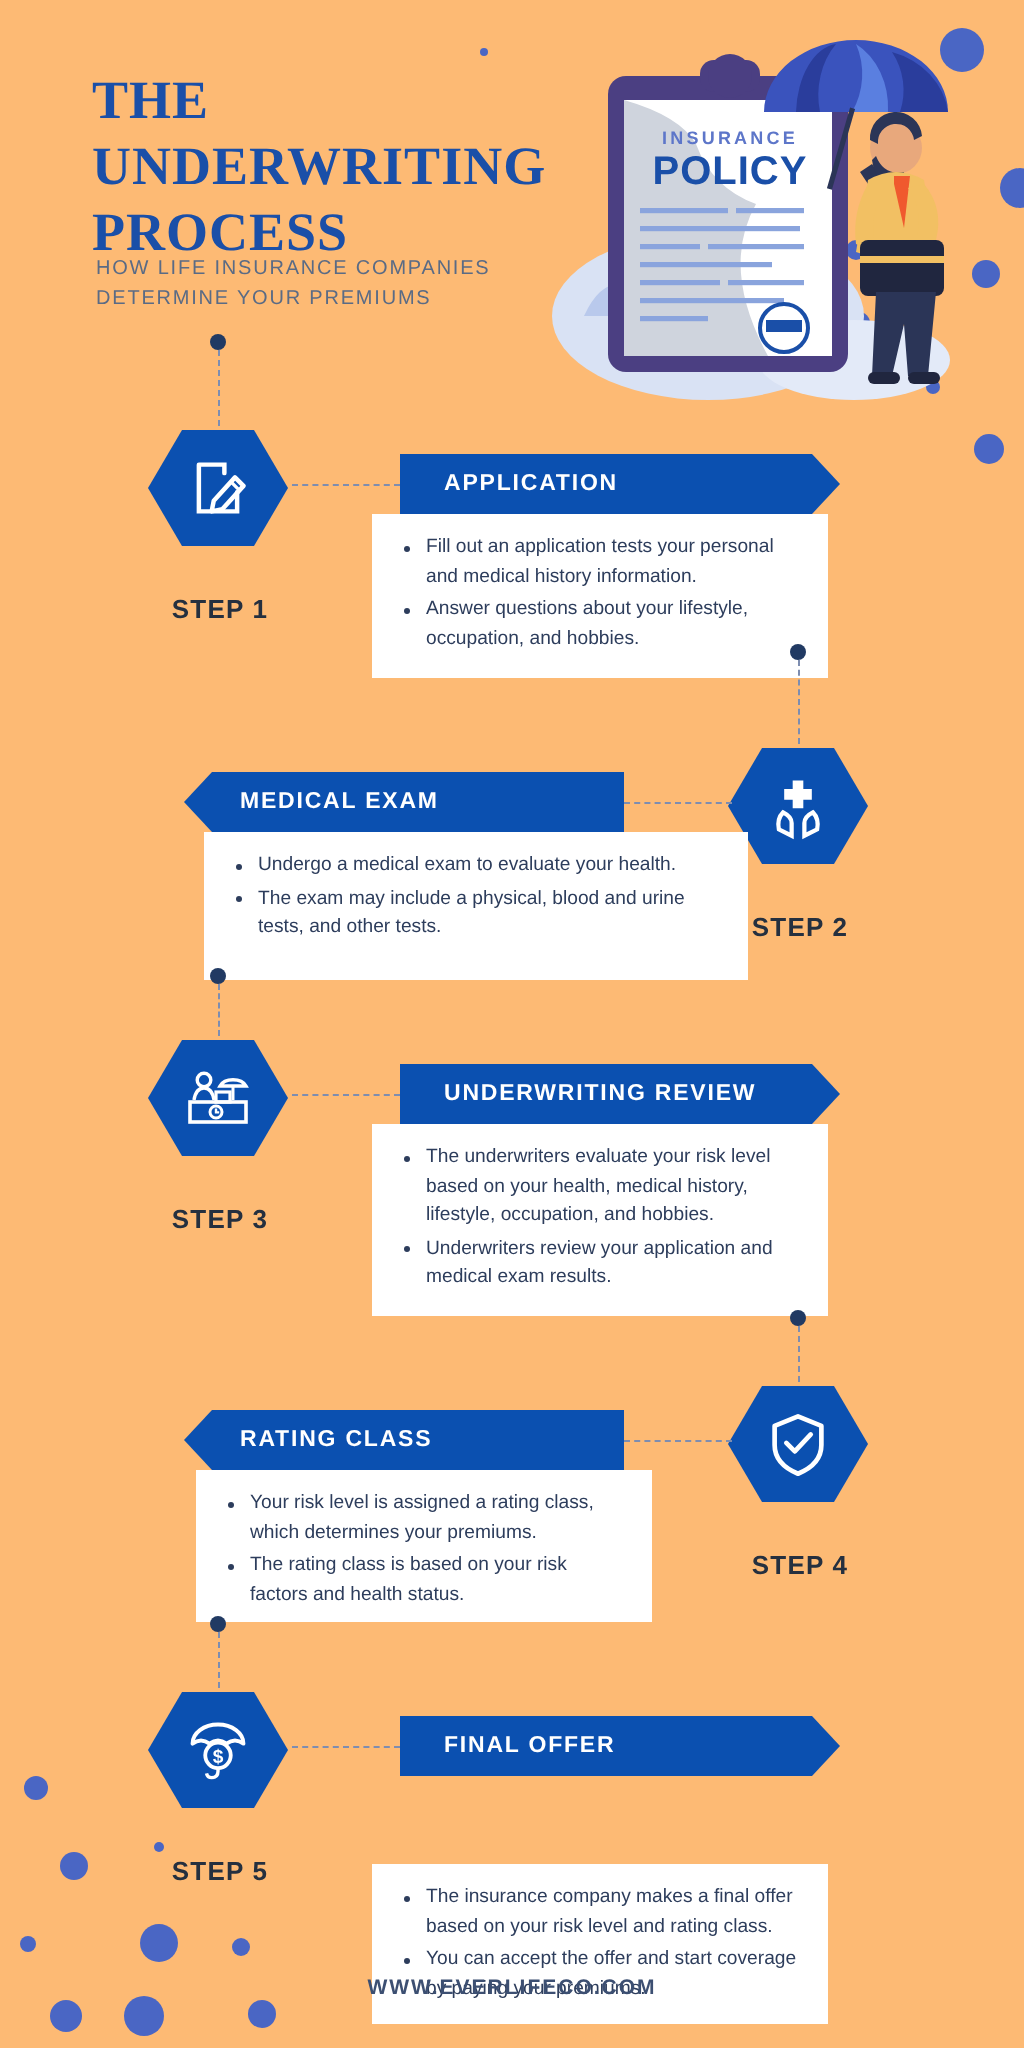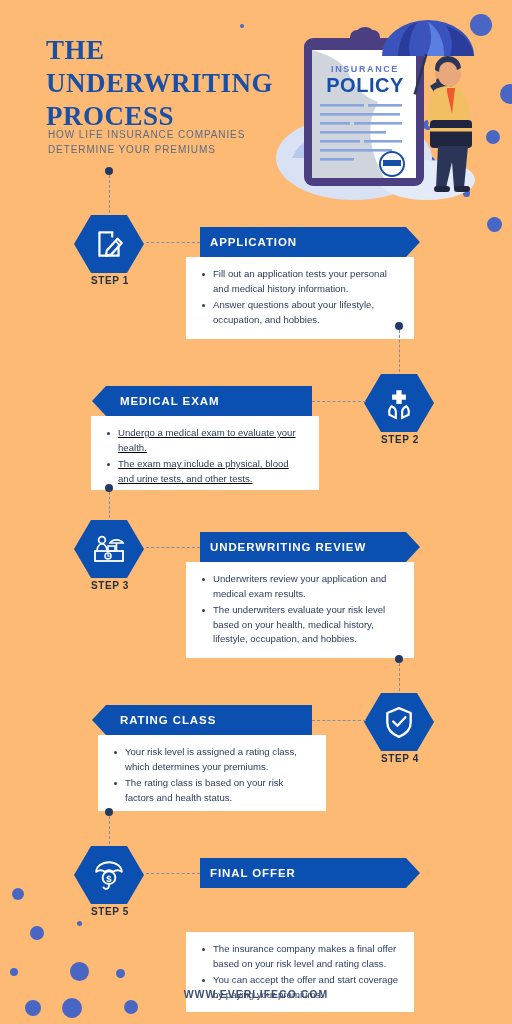--- a/index.html
+++ b/index.html
@@ -64,43 +64,43 @@
 
   .hexwrap { position: absolute; width: 72px; text-align: center; }
   .hex {
     position: relative;
     width: 70px; height: 62px;
     display: flex; align-items: center; justify-content: center;
   }
   .hex svg.hexbg { position: absolute; left: 0; top: 0; }
   .hex .glyph { position: relative; z-index: 2; width: 34px; height: 34px; }
   .steplabel {
-    margin-top: 0;
-    font-size: 10px;
+    margin-top: 22px;
+    font-size: 13px;
     font-weight: bold;
     letter-spacing: 0.6px;
     color: #25303f;
     text-transform: uppercase;
   }
 
   
   .banner {
     position: absolute;
     height: 30px;
     display: flex; align-items: center;
     color: #ffffff;
     font-size: 11.5px;
     font-weight: bold;
     letter-spacing: 0.9px;
     text-transform: uppercase;
     background: #0b50b0;
   }
   .banner.right {
     clip-path: polygon(0 0, calc(100% - 14px) 0, 100% 50%, calc(100% - 14px) 100%, 0 100%);
-    padding-left: 10px;
+    padding-left: 22px;
   }
   .banner.left {
     clip-path: polygon(14px 0, 100% 0, 100% 100%, 14px 100%, 0 50%);
     padding-left: 28px;
   }
 
   .card {
     position: absolute;
     background: #ffffff;
     padding: 10px 14px 12px 14px;
@@ -276,21 +276,21 @@
           <path d="M9 19 q-3 3 -2 8 l6 3 v-6 q0 -3 -4 -5 z" fill="none" stroke="#fff" stroke-width="2"></path>
           <path d="M23 19 q3 3 2 8 l-6 3 v-6 q0 -3 4 -5 z" fill="none" stroke="#fff" stroke-width="2"></path>
         </svg>
       </div>
       <div class="steplabel">STEP 2</div>
     </div>
     <div class="hconn" style="left:312px;top:29px;width:54px;"></div>
     <div class="banner left" style="left:92px;top:14px;width:220px;">
       <span>MEDICAL EXAM</span>
     </div>
-    <div class="card" style="left:91px;top:44px;width:228px;height:74px;text-decoration:underline;">
+    <div class="card" style="left:102px;top:44px;width:272px;height:74px;">
       <ul>
         <li>Undergo a medical exam to evaluate your health.</li>
         <li>The exam may include a physical, blood and urine tests, and other tests.</li>
       </ul>
     </div>
   </div>
 
   <div class="vdot" style="left:105px;top:484px;"></div>
   <div class="vconn" style="left:109px;top:492px;height:26px;"></div>
 
@@ -312,22 +312,22 @@
         </svg>
       </div>
       <div class="steplabel">STEP 3</div>
     </div>
     <div class="hconn" style="left:146px;top:29px;width:54px;"></div>
     <div class="banner right" style="left:200px;top:14px;width:220px;">
       <span>UNDERWRITING REVIEW</span>
     </div>
     <div class="card" style="left:186px;top:44px;width:228px;height:96px;">
       <ul>
+        <li>The underwriters evaluate your risk level based on your health, medical history, lifestyle, occupation, and hobbies.</li>
         <li>Underwriters review your application and medical exam results.</li>
-        <li>The underwriters evaluate your risk level based on your health, medical history, lifestyle, occupation, and hobbies.</li>
       </ul>
     </div>
   </div>
 
   <div class="vdot" style="left:395px;top:655px;"></div>
   <div class="vconn" style="left:399px;top:663px;height:28px;"></div>
 
   <div class="step" style="top:691px;">
     <div class="hexwrap" style="left:364px;top:0;">
       <div class="hex">

